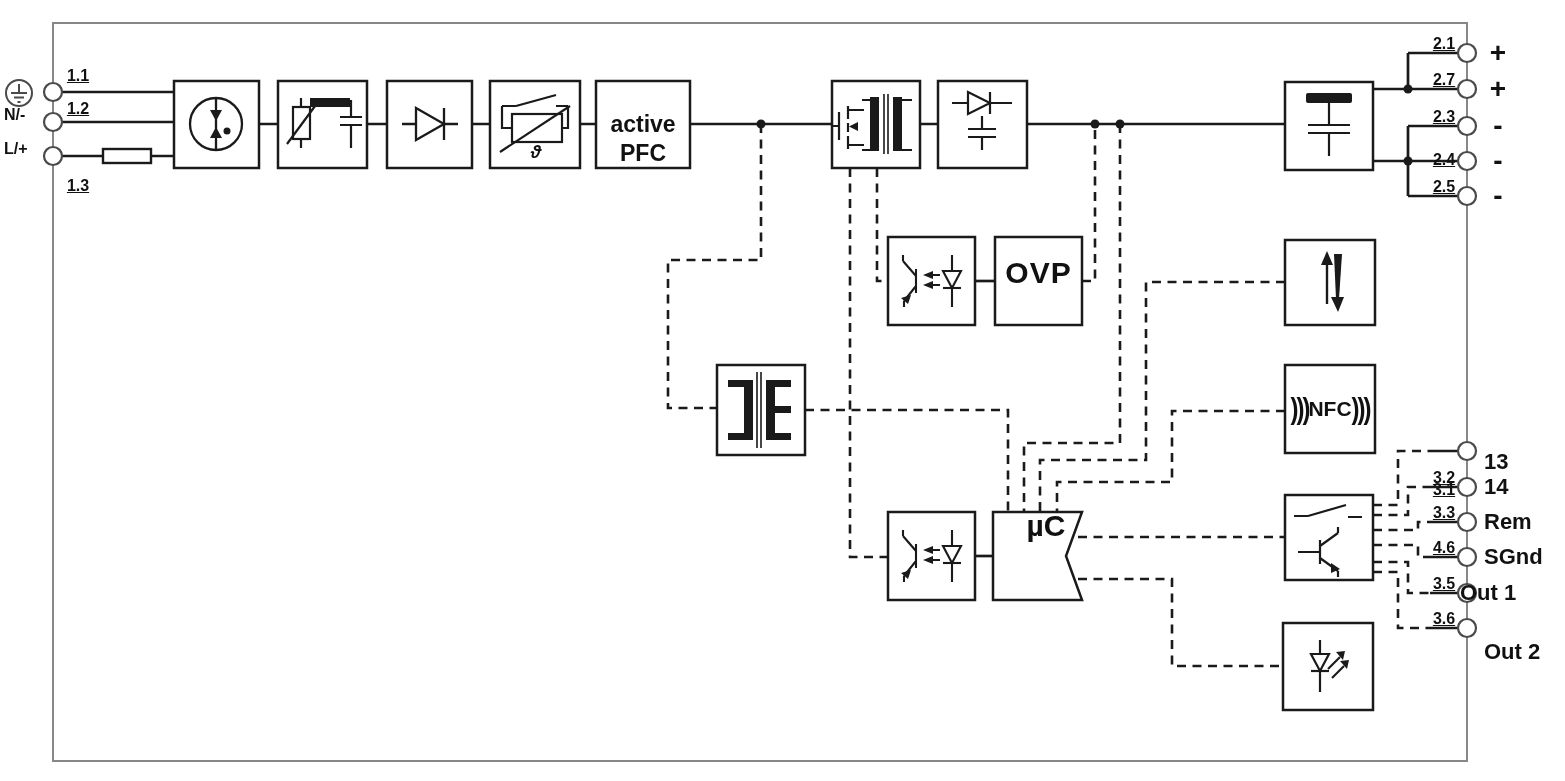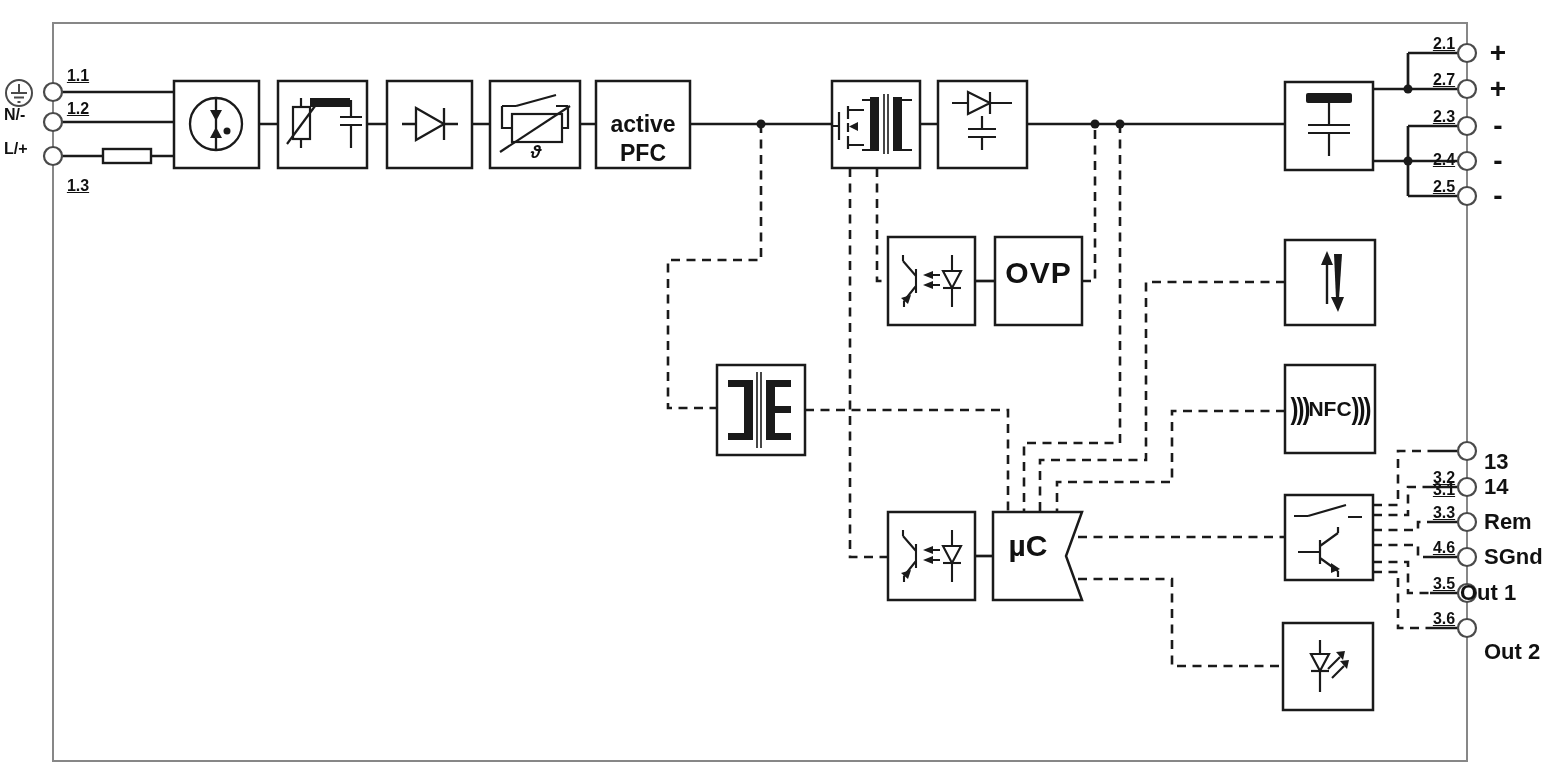--- a/index.html
+++ b/index.html
@@ -225,21 +225,21 @@
   <div class="lbl tnum" style="left:64px;top:101px;">1.2</div>
   <div class="lbl tnum" style="left:64px;top:142px;margin-top:36px;">1.3</div>
   <div class="lbl" style="left:4px;top:107px;font-size:16px;">N/-</div>
   <div class="lbl" style="left:4px;top:141px;font-size:16px;">L/+</div>
 
   <div id="pfc-text" class="blocktext" style="left:596px;top:95px;width:94px;height:87px;">
     <span>active</span>
     <span>PFC</span>
   </div>
   <div id="ovp-text" class="blocktext" style="left:995px;top:237px;width:87px;height:72px;">OVP</div>
-  <div id="uc-text" class="blocktext" style="left:993px;top:528px;width:70px;height:36px;">µC</div>
+  <div id="uc-text" class="blocktext" style="left:993px;top:508px;width:70px;height:36px;padding-left:18px;">µC</div>
   <div id="nfc-text" class="blocktext" style="left:1285px;top:365px;width:90px;height:88px;">
     <span class="wave">)))</span>
       <span>NFC</span>
       <span class="wave">)))</span>
   </div>
   <div id="theta-text" class="lbl" style="left:524px;top:143px;width:24px;text-align:center;">ϑ</div>
 
   <div class="lbl tnum" style="left:1430px;top:36px;">2.1</div>
   <div class="lbl tnum" style="left:1430px;top:72px;">2.7</div>
   <div class="lbl tnum" style="left:1430px;top:109px;">2.3</div>

